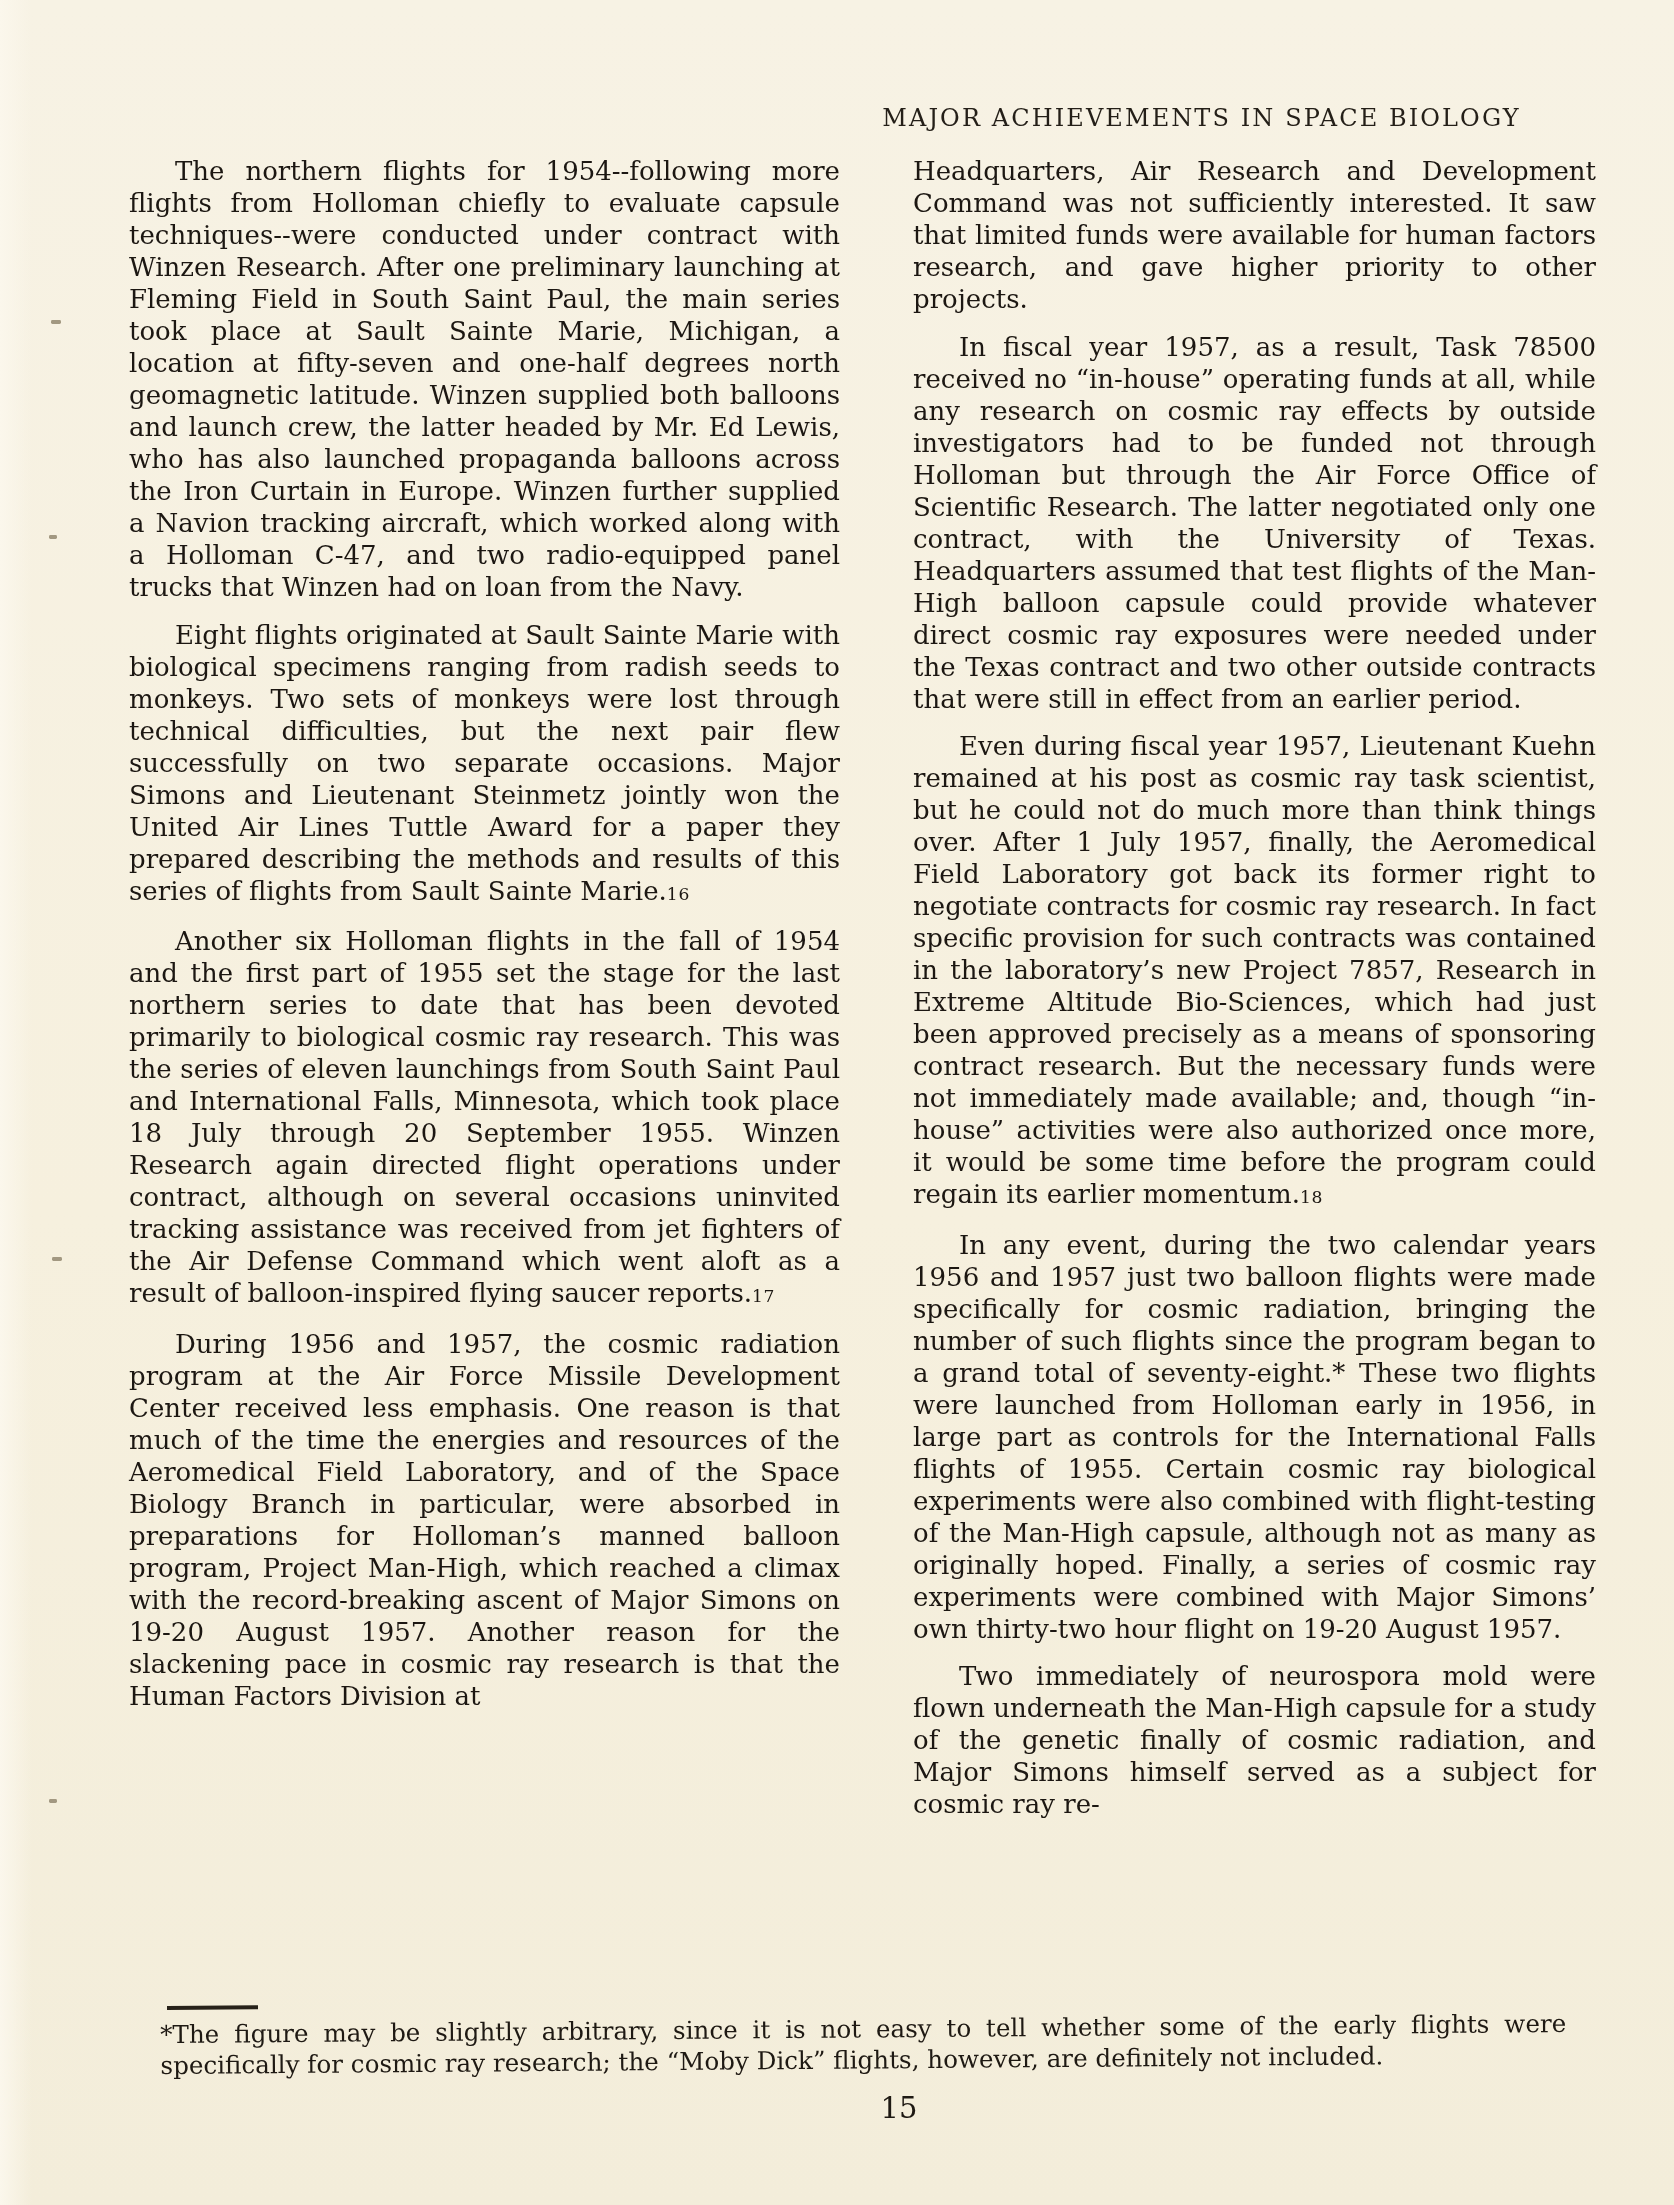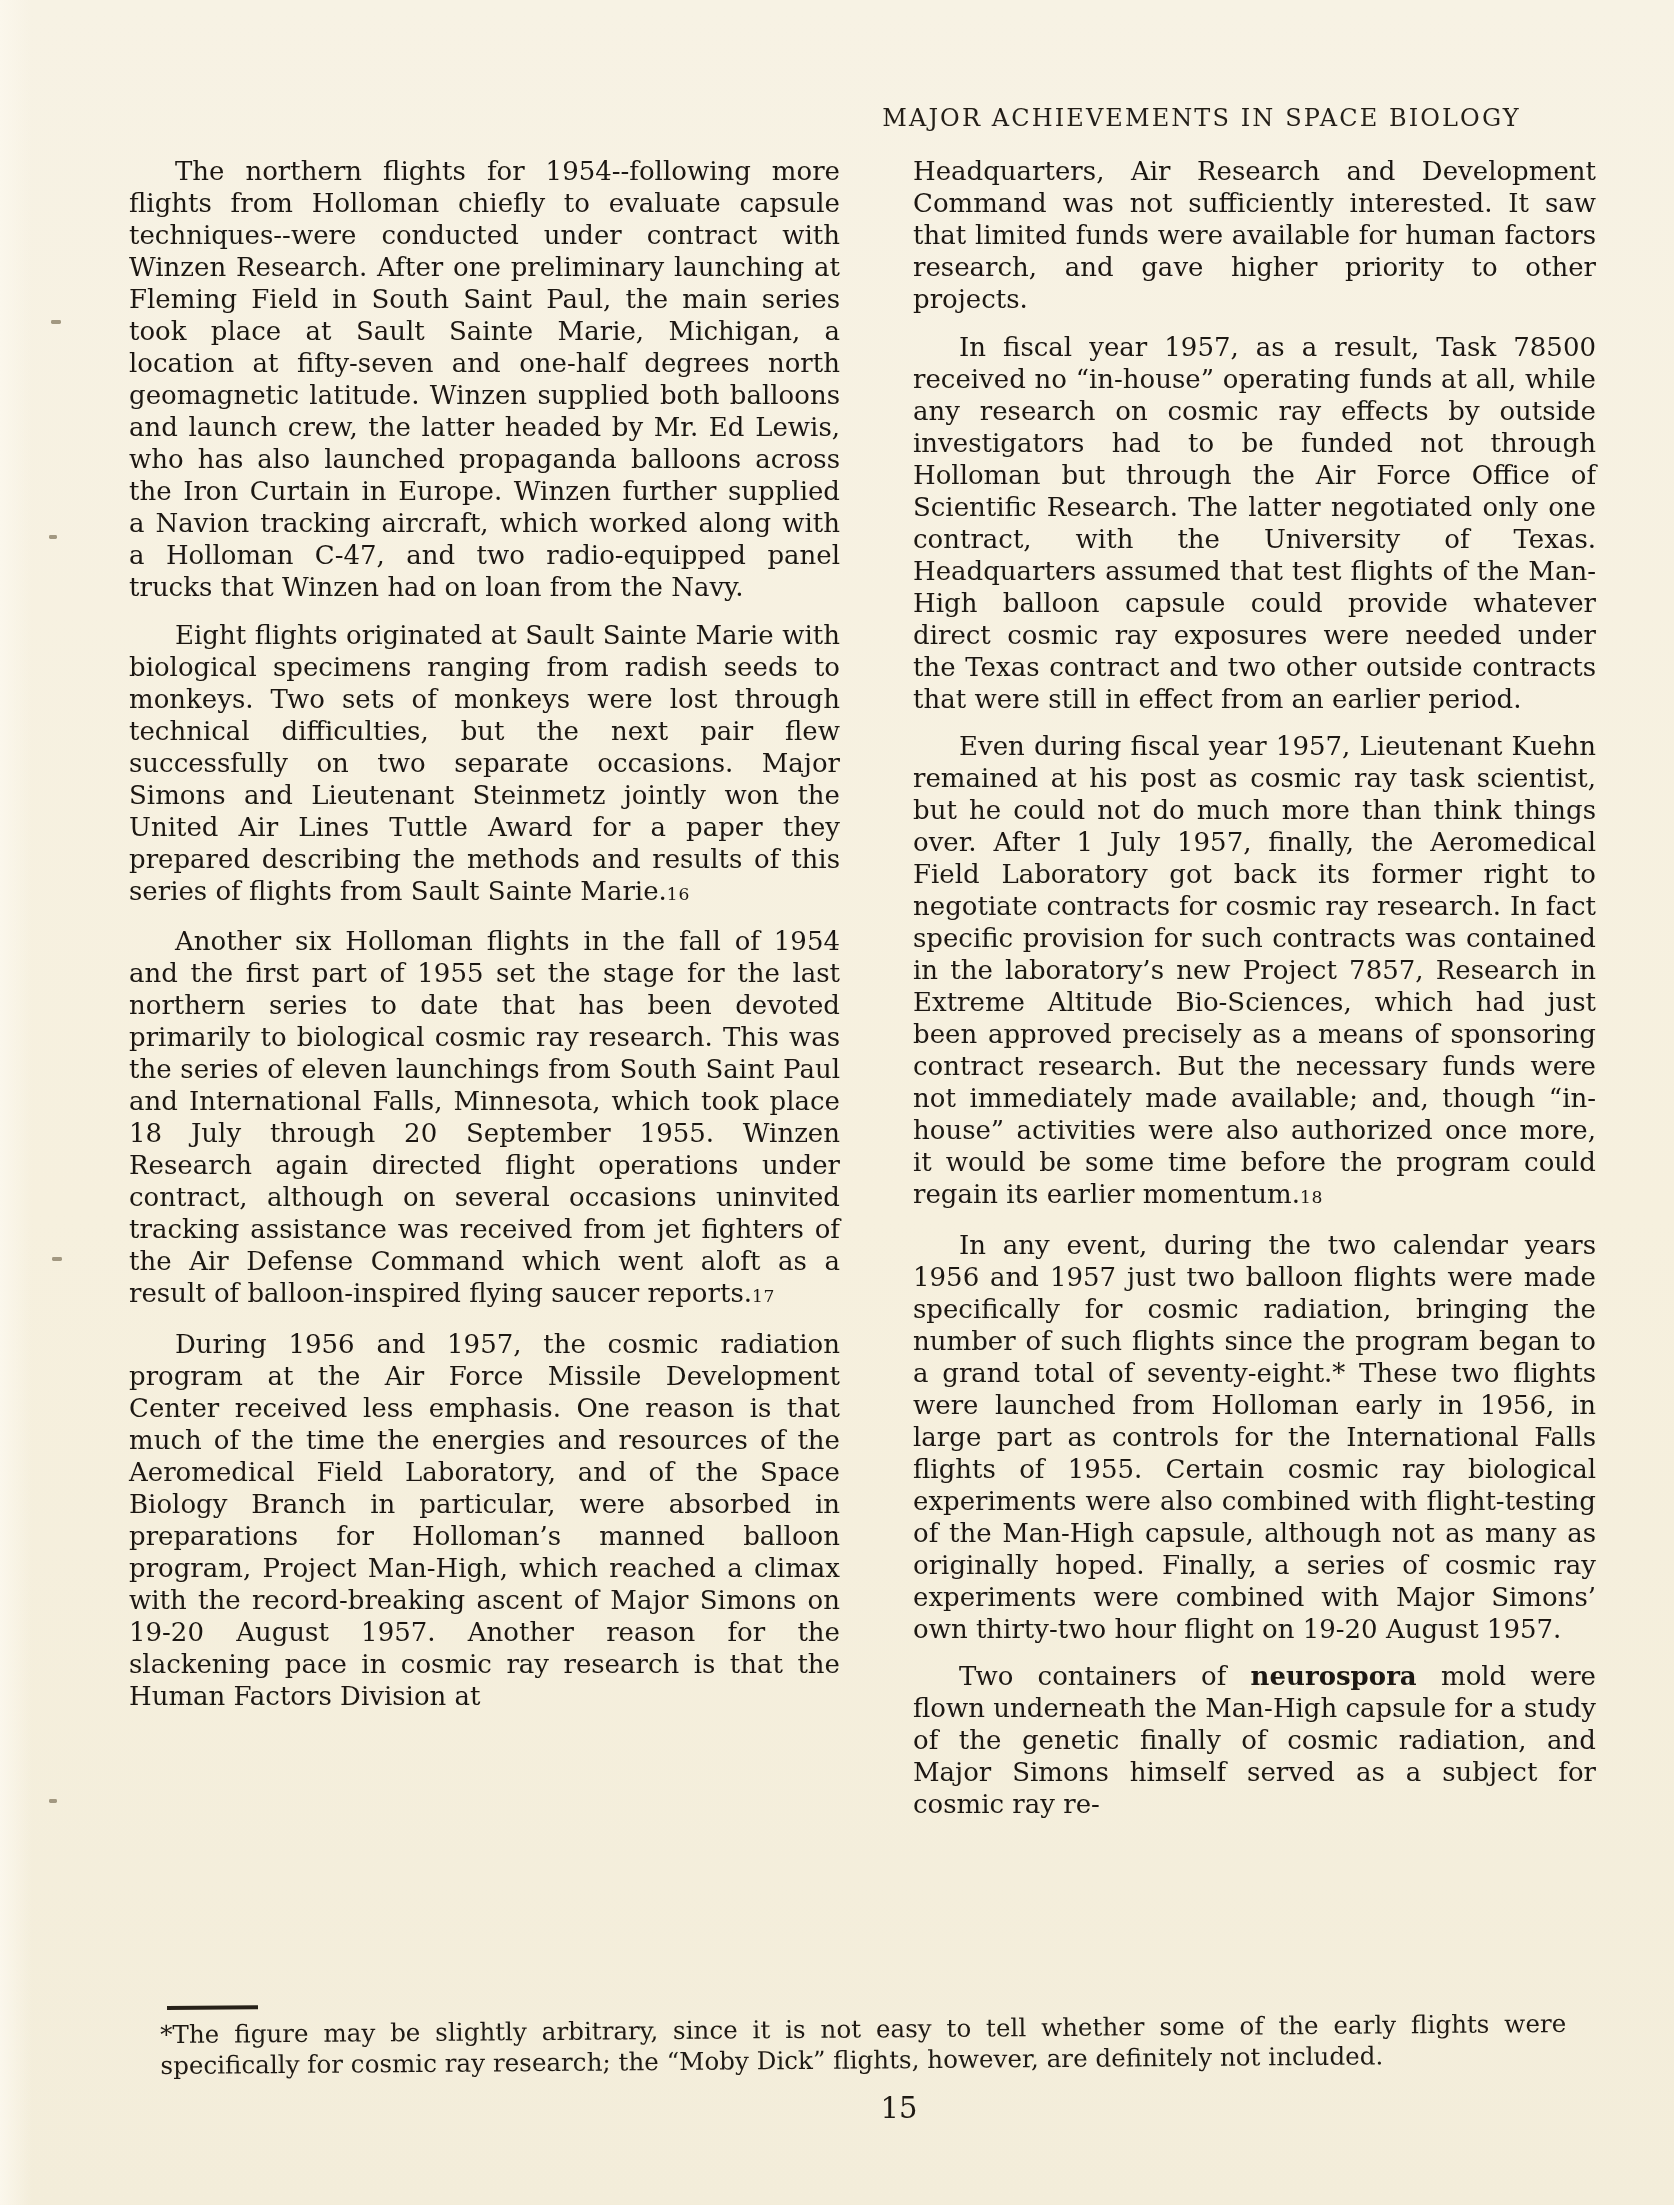--- a/index.html
+++ b/index.html
@@ -37,21 +37,21 @@
     text-align: justify;
     font-size: 26px;
     line-height: 32px;
     color: #1c1712;
   }
   .column-left  { left: 129px;  width: 711px; }
   .column-right { left: 913px; width: 683px;  }
   .para { margin: 0 0 15.5px 0; text-indent: 46px; }
   .para.noindent { text-indent: 0; }
   .para .ref { font-size: 0.66em; letter-spacing: 0.7px; }
-  .para .bold { font-weight: 700; }
+  .para .bold { font-weight: 400; }
   .footnote-block {
     position: absolute;
     left: 160px; top: 2006px; width: 1406px;
     transform: rotate(-0.45deg);
     transform-origin: left top;
   }
   .footnote-rule {
     width: 91px; height: 3.5px;
     background: #272219;
     margin: 0 0 9.8px 7px;
@@ -98,21 +98,21 @@
       <p class="para"><span>Eight flights originated at Sault Sainte Marie with biological specimens ranging from radish seeds to monkeys. Two sets of monkeys were lost through technical difficulties, but the next pair flew successfully on two separate occasions. Major Simons and Lieutenant Steinmetz jointly won the United Air Lines Tuttle Award for a paper they prepared describing the methods and results of this series of flights from Sault Sainte Marie.</span><span class="ref">16</span></p>
       <p class="para"><span>Another six Holloman flights in the fall of 1954 and the first part of 1955 set the stage for the last northern series to date that has been devoted primarily to biological cosmic ray research. This was the series of eleven launchings from South Saint Paul and International Falls, Minnesota, which took place 18 July through 20 September 1955. Winzen Research again directed flight operations under contract, although on several occasions uninvited tracking assistance was received from jet fighters of the Air Defense Command which went aloft as a result of balloon-inspired flying saucer reports.</span><span class="ref">17</span></p>
       <p class="para"><span>During 1956 and 1957, the cosmic radiation program at the Air Force Missile Development Center received less emphasis. One reason is that much of the time the energies and resources of the Aeromedical Field Laboratory, and of the Space Biology Branch in particular, were absorbed in preparations for Holloman’s manned balloon program, Project Man-High, which reached a climax with the record-breaking ascent of Major Simons on 19-20 August 1957. Another reason for the slackening pace in cosmic ray research is that the Human Factors Division at</span></p>
     </div>
 
   <div class="column column-right" id="right-col">
       <p class="para noindent"><span>Headquarters, Air Research and Development Command was not sufficiently interested. It saw that limited funds were available for human factors research, and gave higher priority to other projects.</span></p>
       <p class="para"><span>In fiscal year 1957, as a result, Task 78500 received no “in-house” operating funds at all, while any research on cosmic ray effects by outside investigators had to be funded not through Holloman but through the Air Force Office of Scientific Research. The latter negotiated only one contract, with the University of Texas. Headquarters assumed that test flights of the Man-High balloon capsule could provide whatever direct cosmic ray exposures were needed under the Texas contract and two other outside contracts that were still in effect from an earlier period.</span></p>
       <p class="para"><span>Even during fiscal year 1957, Lieutenant Kuehn remained at his post as cosmic ray task scientist, but he could not do much more than think things over. After 1 July 1957, finally, the Aeromedical Field Laboratory got back its former right to negotiate contracts for cosmic ray research. In fact specific provision for such contracts was contained in the laboratory’s new Project 7857, Research in Extreme Altitude Bio-Sciences, which had just been approved precisely as a means of sponsoring contract research. But the necessary funds were not immediately made available; and, though “in-house” activities were also authorized once more, it would be some time before the program could regain its earlier momentum.</span><span class="ref">18</span></p>
       <p class="para"><span>In any event, during the two calendar years 1956 and 1957 just two balloon flights were made specifically for cosmic radiation, bringing the number of such flights since the program began to a grand total of seventy-eight.* These two flights were launched from Holloman early in 1956, in large part as controls for the International Falls flights of 1955. Certain cosmic ray biological experiments were also combined with flight-testing of the Man-High capsule, although not as many as originally hoped. Finally, a series of cosmic ray experiments were combined with Major Simons’ own thirty-two hour flight on 19-20 August 1957.</span></p>
-      <p class="para"><span>Two containers of </span><span class="bold">neurospora</span><span> mold were flown underneath the Man-High capsule for a study of the genetic finally of cosmic radiation, and Major Simons himself served as a subject for cosmic ray re-</span></p>
+      <p class="para"><span>Two immediately of </span><span class="bold">neurospora</span><span> mold were flown underneath the Man-High capsule for a study of the genetic finally of cosmic radiation, and Major Simons himself served as a subject for cosmic ray re-</span></p>
     </div>
 
   <div class="footnote-block">
     <div class="footnote-rule"></div>
     <div class="footnote-text">*The figure may be slightly arbitrary, since it is not easy to tell whether some of the early flights were specifically for cosmic ray research; the “Moby Dick” flights, however, are definitely not included.</div>
   </div>
 
   <div class="page-number">15</div>
 </div>
 

